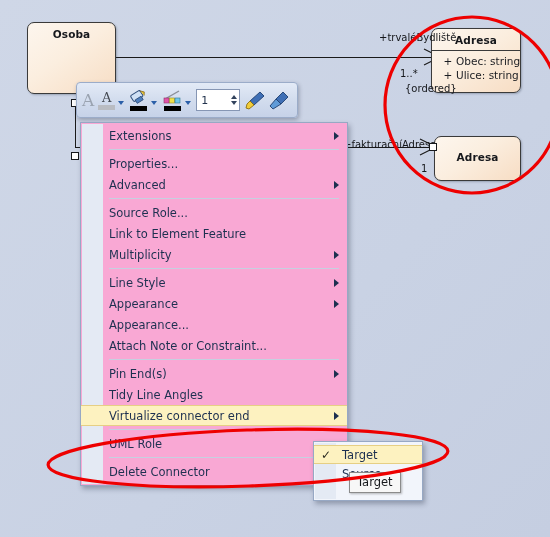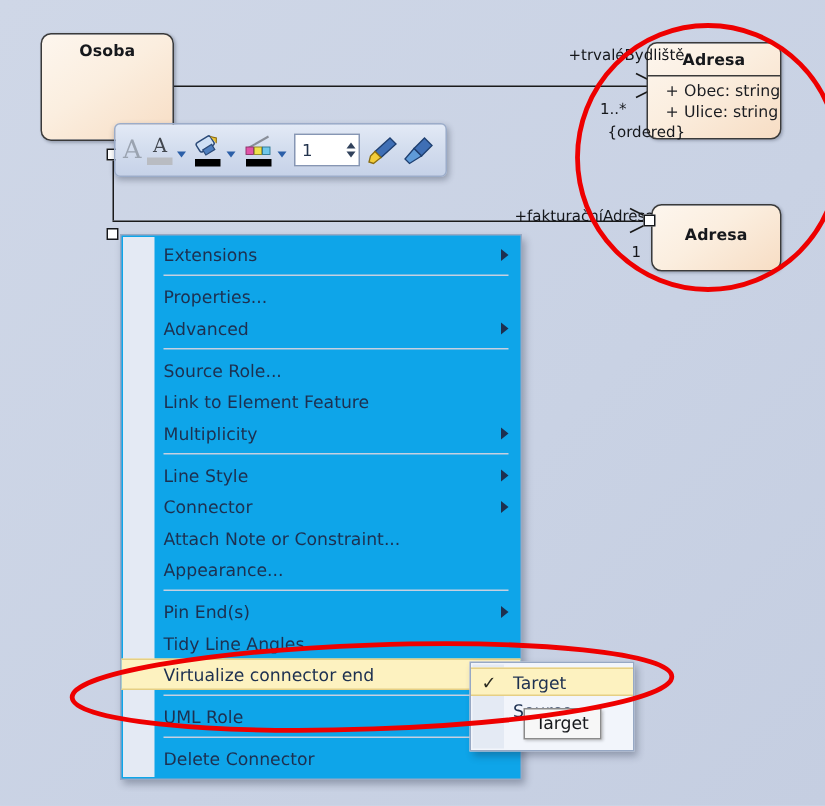--- a/index.html
+++ b/index.html
@@ -83,27 +83,26 @@
   .spin-btns{display:flex;flex-direction:column;justify-content:center;
     gap:2px;margin-left:auto;margin-right:3px;}
   .spin-up,.spin-dn{width:0;height:0;border-left:3px solid transparent;
     border-right:3px solid transparent;}
   .spin-up{border-bottom:4px solid #31425c;}
   .spin-dn{border-top:4px solid #31425c;}
 
   
   #ctx-menu{
     position:absolute;left:80px;top:122px;width:268px;
-    background:#0ea5e9;
+    background:#f9a8d4;
     border:1px solid #97a8c4;
     box-shadow:2px 3px 5px rgba(25,35,55,.32);
     box-sizing:border-box;
     padding:2px 0 3px 0;
     z-index:40;
-    margin-top:34px;
   }
   #ctx-gutter{
     position:absolute;left:1px;top:1px;bottom:1px;width:21px;
     background:#e4eaf4;
   }
   .mi{
     position:relative;height:21px;display:flex;align-items:center;
     padding-left:28px;padding-right:8px;font-size:11.5px;color:#1d3050;
     white-space:nowrap;cursor:default;z-index:2;
   }
@@ -273,28 +272,28 @@
       <div class="mi">
         <span>Multiplicity</span>
         <span class="sub-arrow"></span>
       </div>
       <div class="msep"></div>
       <div class="mi">
         <span>Line Style</span>
         <span class="sub-arrow"></span>
       </div>
       <div class="mi">
-        <span>Connector</span>
-        <span class="sub-arrow"></span>
+        <span>Appearance</span>
+        <span class="sub-arrow"></span>
+      </div>
+      <div class="mi">
+        <span>Appearance...</span>
       </div>
       <div class="mi">
         <span>Attach Note or Constraint...</span>
-      </div>
-      <div class="mi">
-        <span>Appearance...</span>
       </div>
       <div class="msep"></div>
       <div class="mi">
         <span>Pin End(s)</span>
         <span class="sub-arrow"></span>
       </div>
       <div class="mi">
         <span>Tidy Line Angles</span>
       </div>
       <div class="mi selected">

